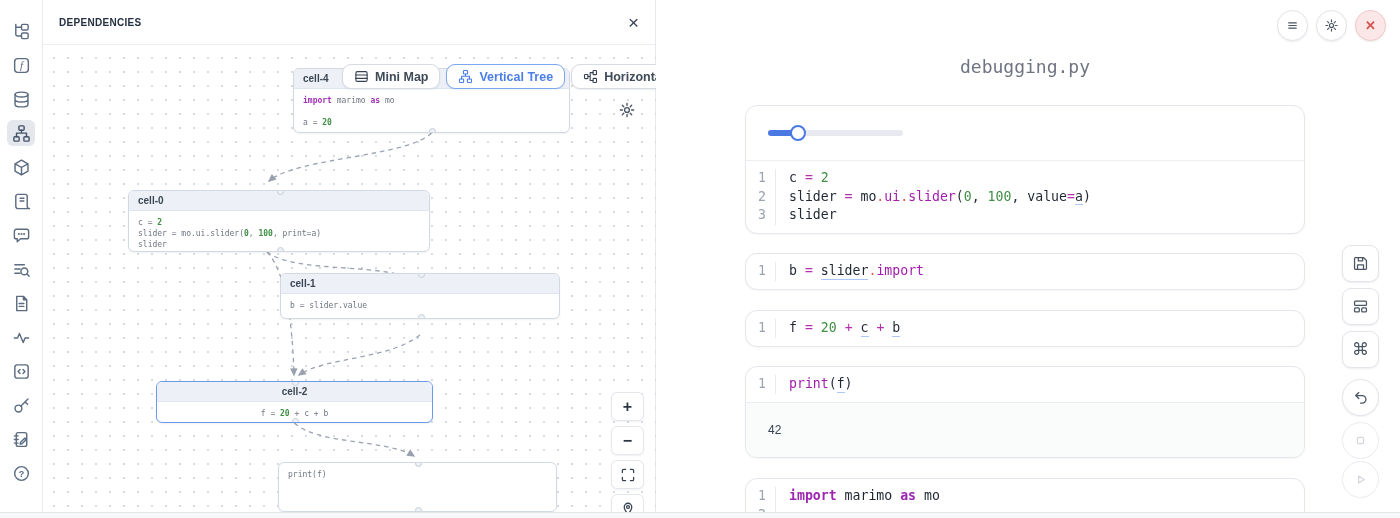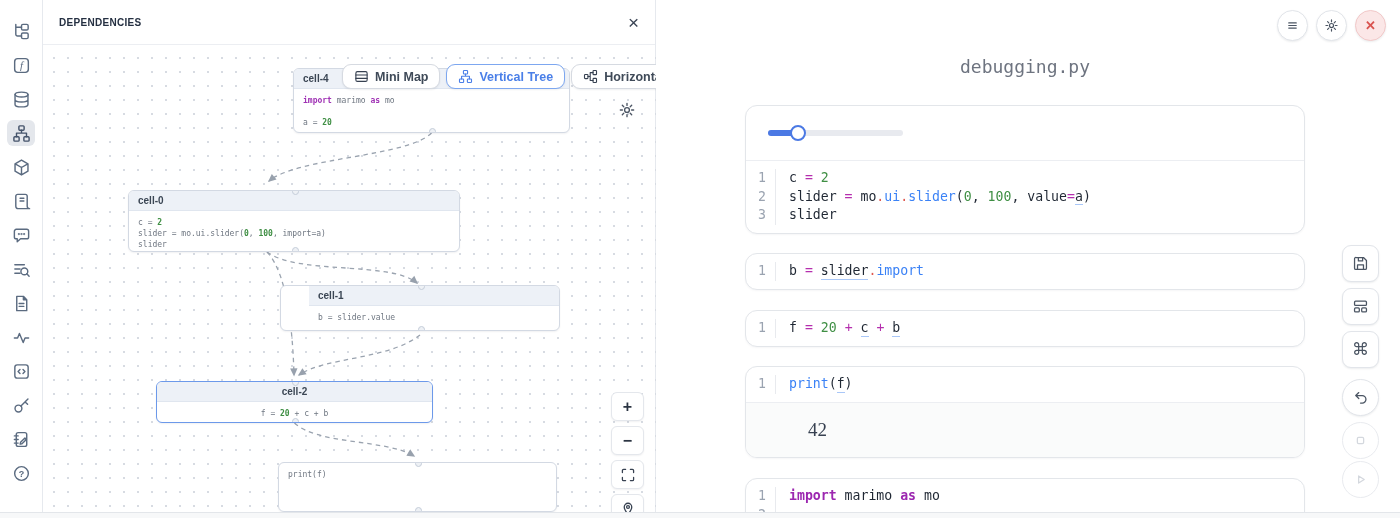--- a/index.html
+++ b/index.html
@@ -79,24 +79,24 @@
     border-radius:12px; box-shadow:0 1px 2px rgba(15,23,42,.04); overflow:hidden; }
   .out-zone { min-height:54px; display:flex; align-items:center; padding-left:22px; }
   .out-zone.bottom { background:#fafbfb; }
   .sep { border-top:1px solid #eceef2; }
   .code-zone { padding:8px 0; font-family:"DejaVu Sans Mono", monospace; font-size:13.2px; }
   .cl { display:flex; line-height:18.5px; }
   .ln { width:30px; text-align:right; padding-right:9px; color:#9aa3b0; flex:none;
     border-right:1px solid #e8eaee; }
   .code { padding-left:13px; white-space:pre; color:#1f2733; }
   .tk-tx { color:#1f2733; } .tk-op { color:#b52fae; } .tk-num { color:#3f8f44; }
-  .tk-fn { color:#3b82f6; } .tk-dot { color:#e0584e; }
+  .tk-fn { color:#a21caf; } .tk-dot { color:#e0584e; }
   .tk-kw { color:#9c27b0; font-weight:bold; }
   .tk-und { border-bottom:1.5px solid #a9c7f8; padding-bottom:.5px; }
-  .out-text { font-family:Liberation Serif, serif; font-size:19px; color:#374151;margin-left:40px; }
+  .out-text { font-family:Liberation Sans, sans-serif; font-size:12px; color:#374151; }
 
   .slider { position:relative; width:135px; height:16px; cursor:pointer; }
   .slider .track { position:absolute; top:5px; left:0; width:135px; height:6px; border-radius:3px; background:#e8eaef; }
   .slider .fill { position:absolute; top:5px; left:0; height:6px; border-radius:3px; background:#4b79e4; }
   .slider .thumb { position:absolute; top:0; width:16px; height:16px; border-radius:50%;
     background:#fff; border:2.5px solid #4b79e4; }
 
   .siderail { position:absolute; left:686px; top:0; width:40px; z-index:6; }
   .rbtn { position:absolute; left:0; width:37px; height:37px; background:#fff; display:flex;
     align-items:center; justify-content:center; color:#4b5563; cursor:pointer;
@@ -293,29 +293,29 @@
     </button>
     <div id="node-layer">
         <div class="gnode" style="left: 250px; top: 23px; width: 277px; height: 65px;">
           <div class="gnode-header">cell-4</div>
           <div class="gnode-body">
             <div class="nl"><span class="ntk-kw">import </span><span class="ntk-tx">marimo </span><span class="ntk-kw">as </span><span class="ntk-tx">mo</span></div>
             <div class="nl">&nbsp;</div>
             <div class="nl"><span class="ntk-tx">a = </span><span class="ntk-num">20</span></div>
           </div>
         </div>
-        <div class="gnode" style="left: 85px; top: 145px; width: 332px; height: 62px;">
+        <div class="gnode" style="left: 85px; top: 145px; width: 302px; height: 62px;">
           <div class="gnode-header">cell-0</div>
           <div class="gnode-body">
             <div class="nl"><span class="ntk-tx">c = </span><span class="ntk-num">2</span></div>
-            <div class="nl"><span class="ntk-tx">slider = mo.ui.slider(</span><span class="ntk-num">0</span><span class="ntk-tx">, </span><span class="ntk-num">100</span><span class="ntk-tx">, import=a)</span></div>
+            <div class="nl"><span class="ntk-tx">slider = mo.ui.slider(</span><span class="ntk-num">0</span><span class="ntk-tx">, </span><span class="ntk-num">100</span><span class="ntk-tx">, print=a)</span></div>
             <div class="nl"><span class="ntk-tx">slider</span></div>
           </div>
         </div>
-        <div class="gnode" style="left: 237px; top: 240px; width: 280px; height: 46px; padding-left: 28px;">
+        <div class="gnode" style="left: 237px; top: 228px; width: 280px; height: 46px;">
           <div class="gnode-header">cell-1</div>
           <div class="gnode-body">
             <div class="nl"><span class="ntk-tx">b = slider.value</span></div>
           </div>
         </div>
         <div class="gnode selected" style="left: 113px; top: 336px; width: 277px; height: 42px;">
           <div class="gnode-header">cell-2</div>
           <div class="gnode-body">
             <div class="nl"><span class="ntk-tx">f = </span><span class="ntk-num">20</span><span class="ntk-tx"> + c + b</span></div>
           </div>

